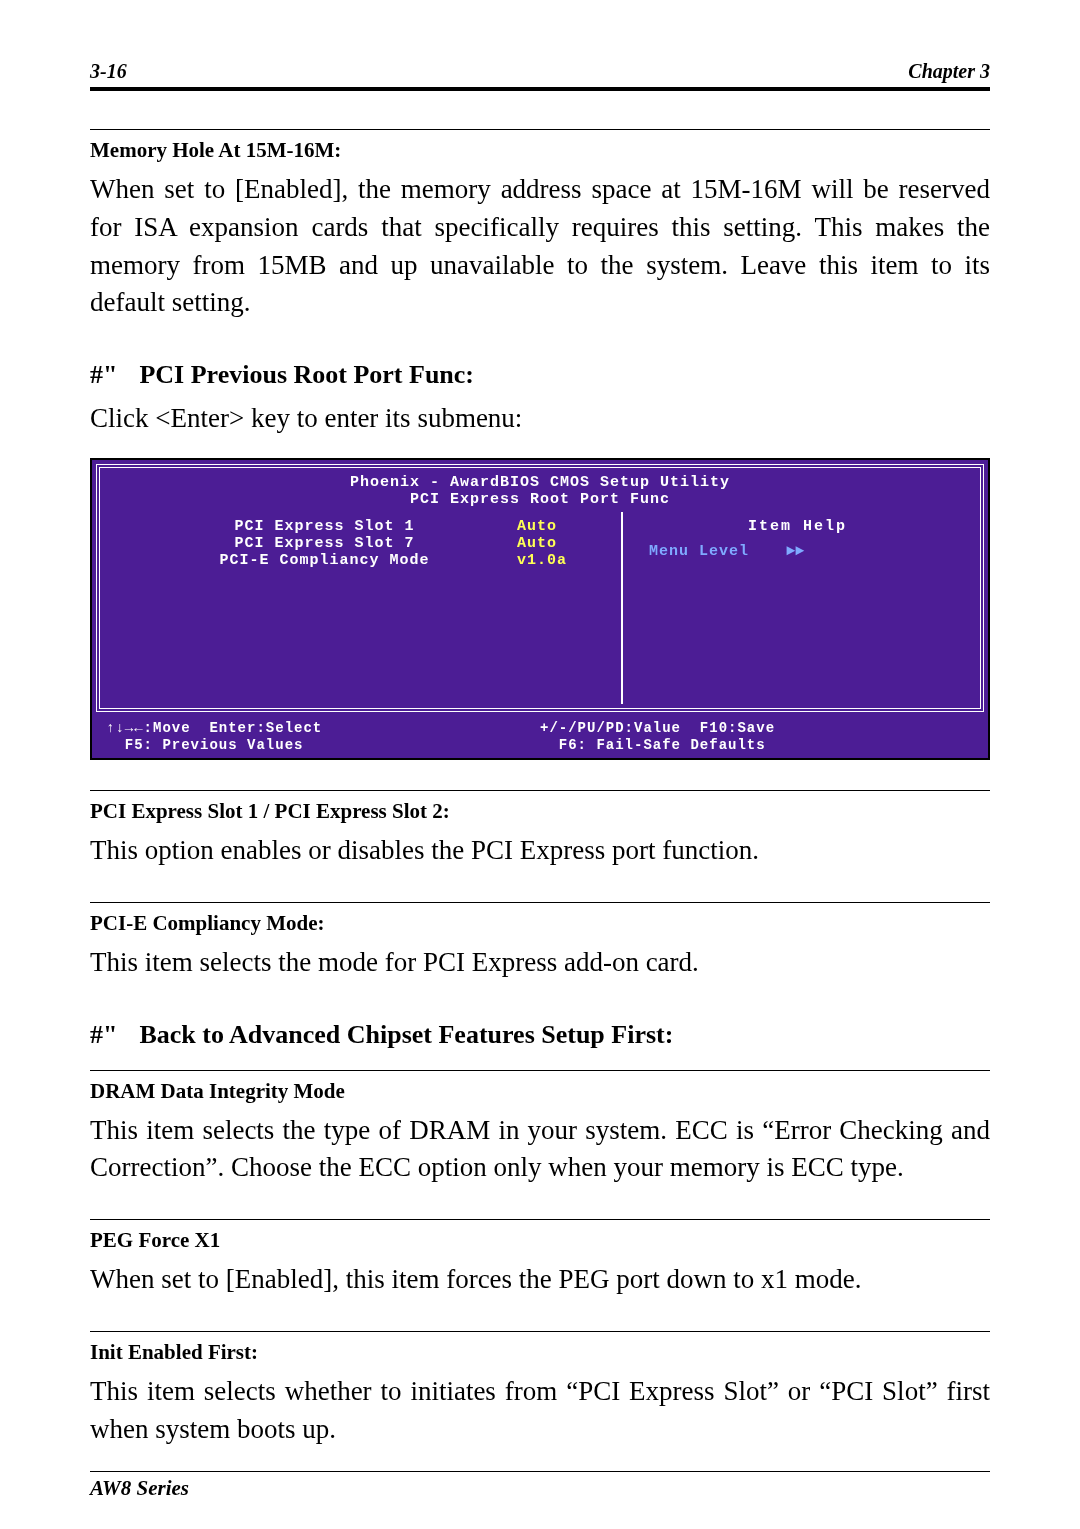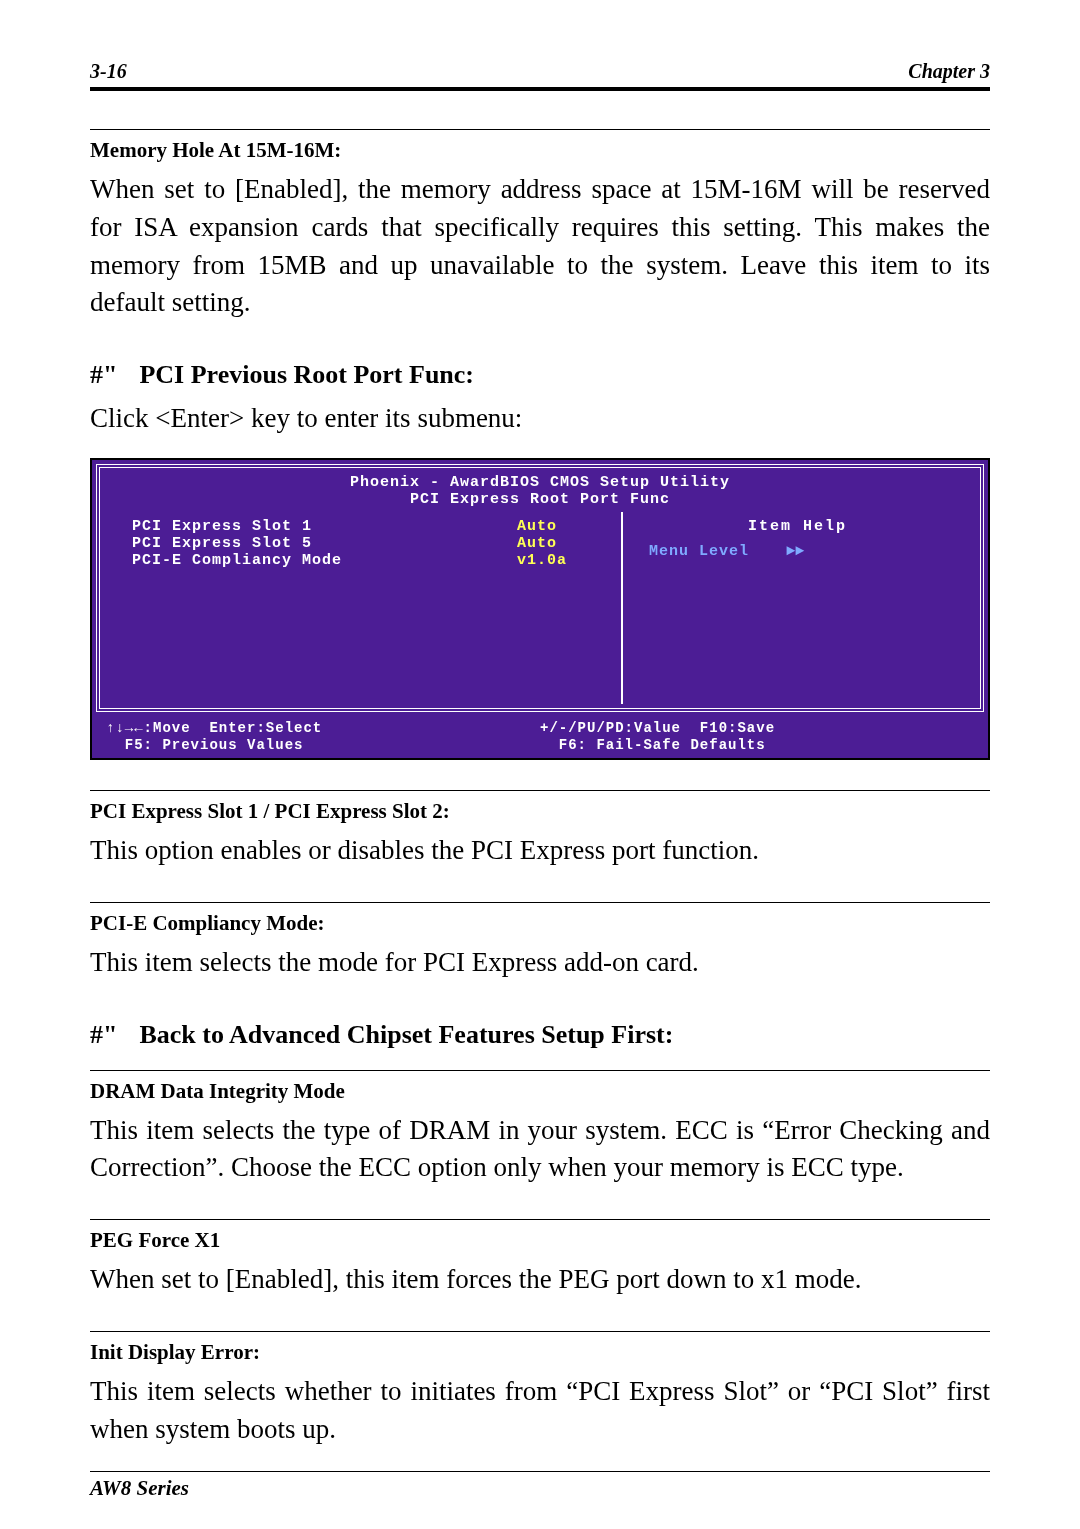--- a/index.html
+++ b/index.html
@@ -102,21 +102,21 @@
     min-height: 180px;
   }
   .bios-right {
     flex: 1;
     padding: 6px 26px;
   }
   .bios-row {
     display: flex;
     white-space: pre;
   }
-  .bios-label { flex: 1; }
+  .bios-label { flex: 1; text-align: center; }
   .bios-value { color: #ffff55; width: 90px; }
   .item-help {
     color: #ffffff;
     text-align: center;
     margin-bottom: 8px;
     letter-spacing: 2px;
   }
   .menu-level {
     color: #7faaff;
   }
@@ -173,21 +173,21 @@
         <div>Phoenix - AwardBIOS CMOS Setup Utility</div>
         <div>PCI Express Root Port Func</div>
       </div>
       <div class="bios-body">
         <div class="bios-left">
           <div class="bios-row">
             <span class="bios-label">PCI Express Slot 1</span>
             <span class="bios-value">Auto</span>
           </div>
           <div class="bios-row">
-            <span class="bios-label">PCI Express Slot 5</span>
+            <span class="bios-label">PCI Express Slot 7</span>
             <span class="bios-value">Auto</span>
           </div>
           <div class="bios-row">
             <span class="bios-label">PCI-E Compliancy Mode</span>
             <span class="bios-value">v1.0a</span>
           </div>
         </div>
         <div class="bios-right">
           <div class="item-help">Item Help</div>
           <div>
@@ -229,21 +229,21 @@
   </div>
 
   <div class="section">
     <hr class="thin-rule">
     <p class="subhead">PEG Force X1</p>
     <p class="body-text">When set to [Enabled], this item forces the PEG port down to x1 mode.</p>
   </div>
 
   <div class="section">
     <hr class="thin-rule">
-    <p class="subhead">Init Display Error:</p>
+    <p class="subhead">Init Enabled First:</p>
     <p class="body-text">This item selects whether to initiates from “PCI Express Slot” or “PCI Slot” first when system boots up.</p>
   </div>
 
   <div class="footer-area">
     <hr class="footer-rule">
     <span class="footer-text">AW8 Series</span>
   </div>
 
 </div>
 

